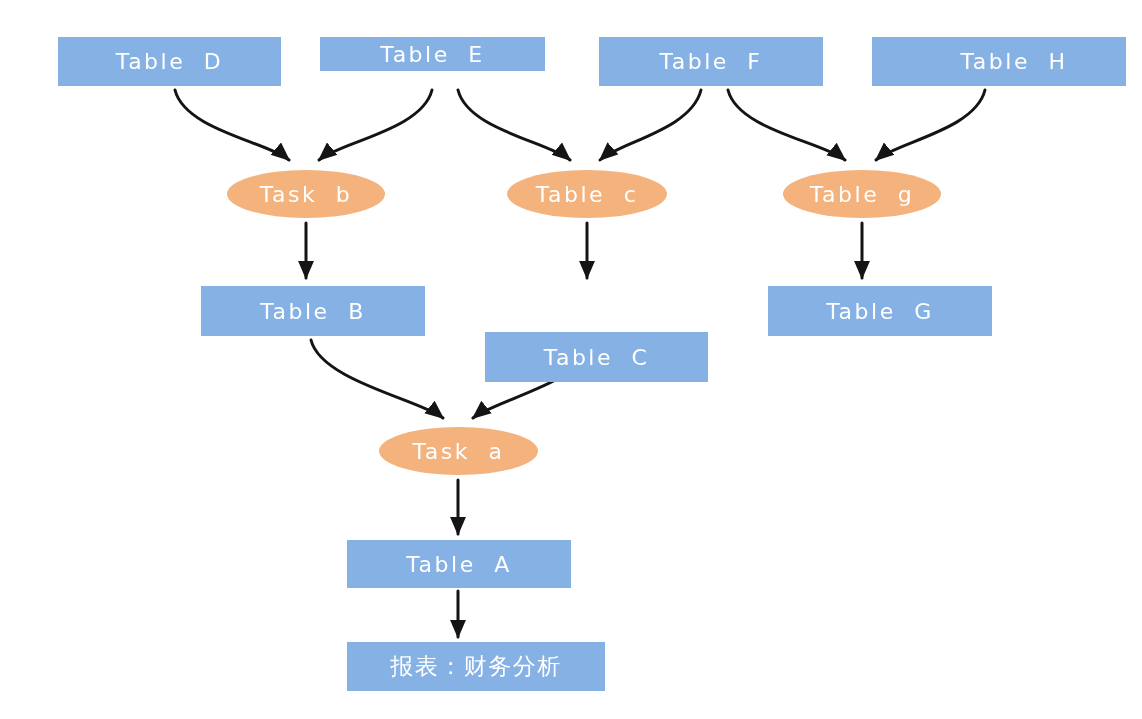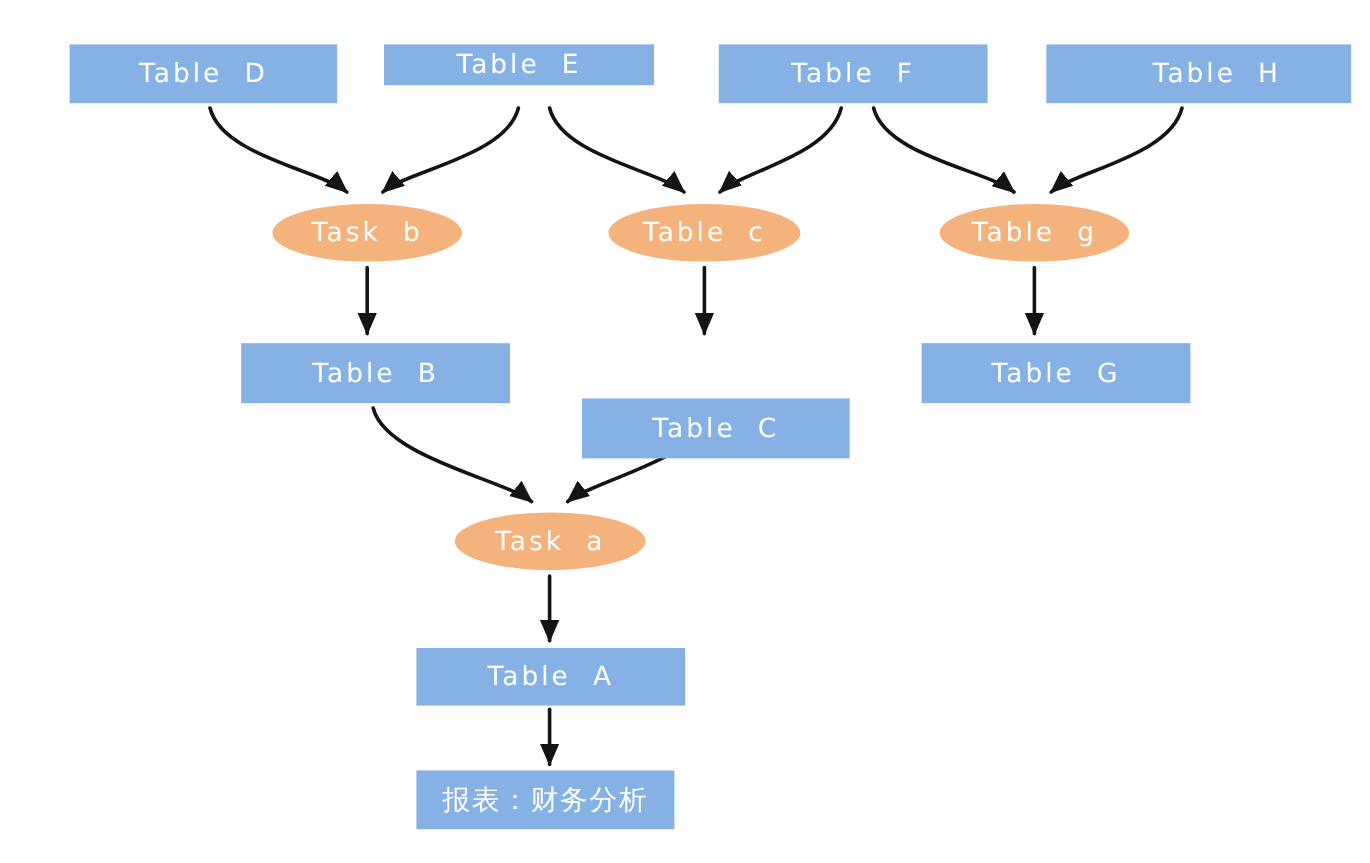--- a/index.html
+++ b/index.html
@@ -75,15 +75,15 @@
   <div class="node table" style="left:201px;top:286px;width:224px;height:50px;">Table B</div>
 
   <div class="node table" style="left:485px;top:286px;width:223px;height:50px;margin-top:46px;">Table C</div>
 
   <div class="node table" style="left:768px;top:286px;width:224px;height:50px;">Table G</div>
 
   <div class="node task" style="left:379px;top:427px;width:159px;height:48px;">Task a</div>
 
   <div class="node table" style="left:347px;top:540px;width:224px;height:48px;">Table A</div>
 
-  <div class="node table report" style="left:347px;top:642px;width:215px;height:49px;">报表：财务分析</div>
+  <div class="node table report" style="left:347px;top:642px;width:258px;height:49px;">报表：财务分析</div>
 
 </div>
 
 </body></html>

